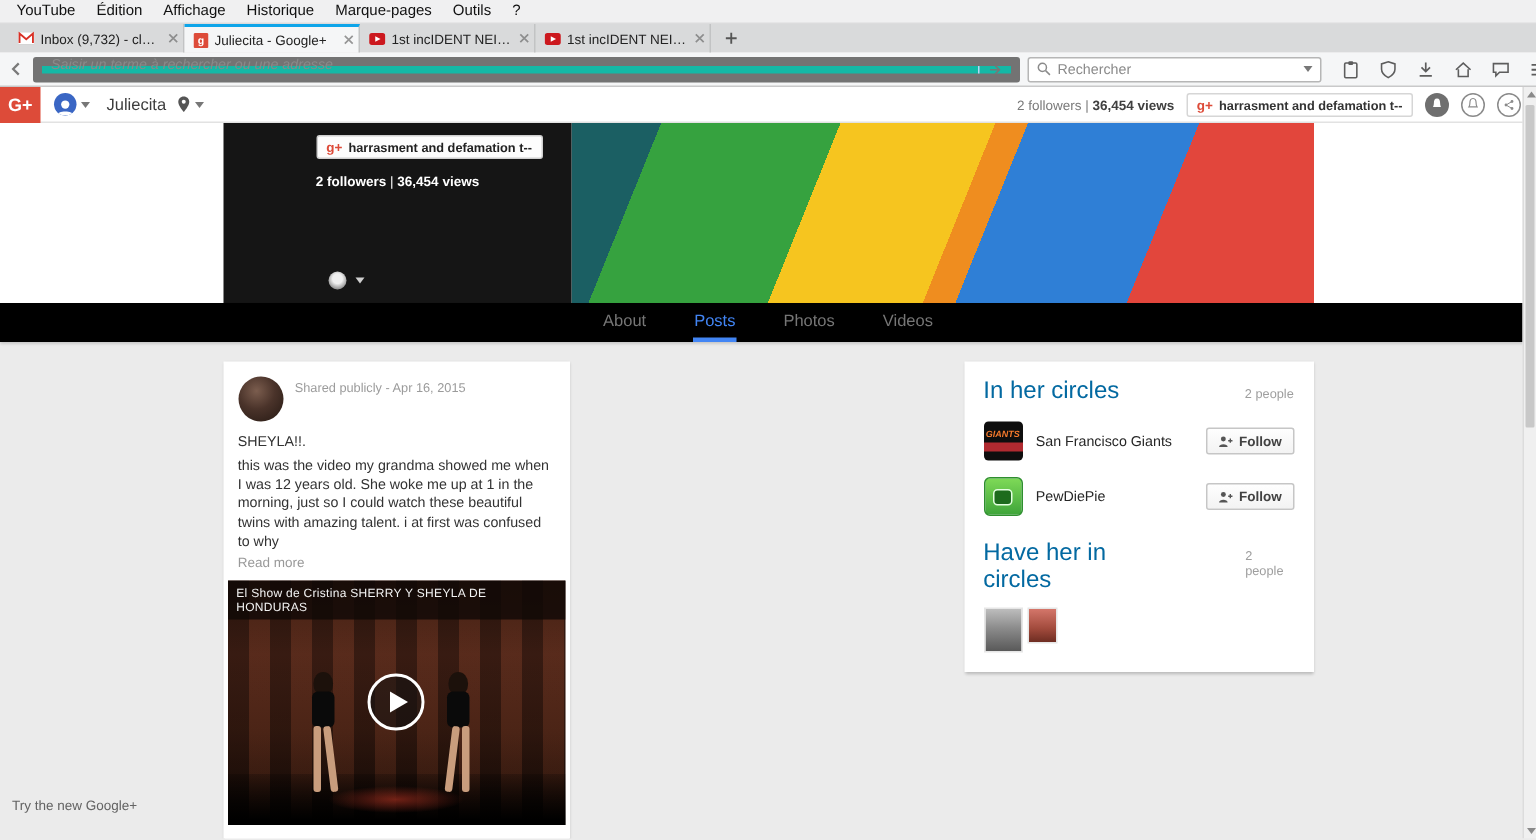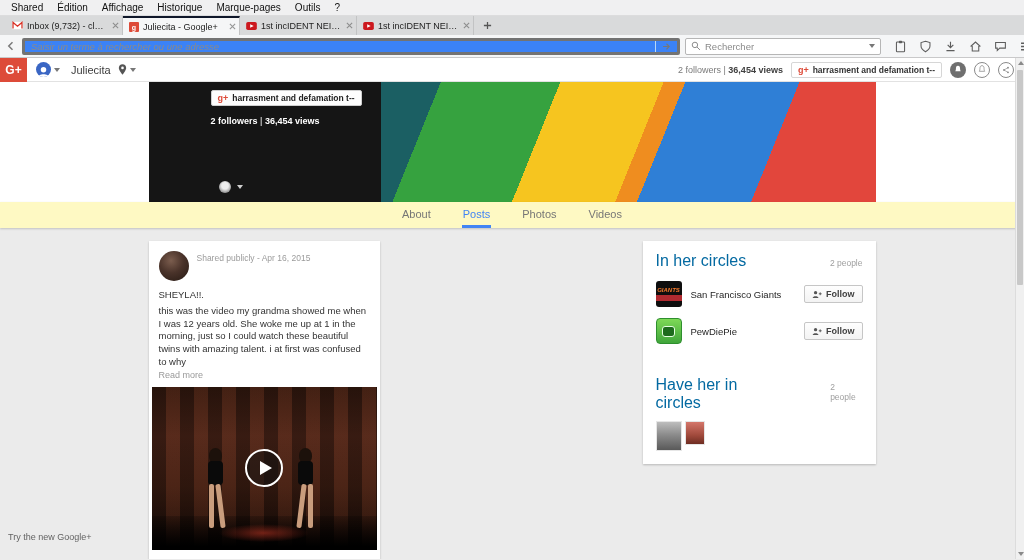--- a/index.html
+++ b/index.html
@@ -5,27 +5,27 @@
   * { margin:0; padding:0; box-sizing:border-box; }
   html,body { width:1024px; height:560px; overflow:hidden; }
   body { font-family:"Liberation Sans", sans-serif; background:#ebebeb; position:relative; font-size:10px; }
   svg { display:block; }
 
   
   .menubar { height:16px; background:#f0f0f1; border-bottom:1px solid #dcdcdd; display:flex; align-items:center; padding-left:4px; font-size:10px; color:#111; }
   .menu-item { padding:1px 7px; cursor:default; }
   .tabbar { height:19px; background:#d9dadb; display:flex; align-items:flex-end; padding-left:6px; }
   .tab { width:117px; height:19px; display:flex; align-items:center; gap:4px; padding:0 3px 0 6px; font-size:9px; color:#222; border-right:1px solid #c2c3c4; }
-  .tab.active { background:#f5f6f7; border-top:2px solid #0f172a; height:19px; }
+  .tab.active { background:#f5f6f7; border-top:2px solid #0ea5e9; height:19px; }
   .tab-title { flex:1; white-space:nowrap; overflow:hidden; text-overflow:ellipsis; }
   .tab-close { flex:none; opacity:.7; }
   .newtab { width:26px; height:19px; display:flex; align-items:center; justify-content:center; }
   .navbar { height:23px; background:#f5f6f7; border-bottom:1px solid #c9c9ca; display:flex; align-items:center; padding:0 5px; gap:5px; }
   .nav-btn { width:20px; height:18px; display:flex; align-items:center; justify-content:center; }
-  .urlbar { flex:0 0 658px; height:17px; background:#3b82f6; border:3px solid #737373; border-radius:2px; display:flex; align-items:flex-start; }
+  .urlbar { flex:0 0 658px; height:17px; background:#14b8a6; border:6px solid #737373; border-radius:2px; display:flex; align-items:flex-end; }
   .urlbar input { flex:1; border:none; outline:none; font-family:"Liberation Sans",sans-serif; font-size:9.5px; padding:0 6px; color:#333; background:transparent; }
   .urlbar input::placeholder { font-style:italic; color:#8a8a8a; }
   .url-go { width:22px; height:100%; border-left:1px solid #b9d8f5; display:flex; align-items:center; justify-content:center; }
   .searchbar { flex:0 0 196px; height:17px; background:#fff; border:1px solid #b6b6b6; border-radius:2px; display:flex; align-items:center; padding:0 5px; gap:4px; }
   .searchbar input { flex:1; border:none; outline:none; font-family:Liberation Sans, sans-serif; font-size:9.5px; color:#333; background:transparent; }
   .searchbar input::placeholder { color:#8a8a8a; }
   .toolbar-icons { display:flex; align-items:center; gap:9px; margin-left:6px; }
   .tb-icon { width:16px; height:16px; display:flex; align-items:center; justify-content:center; }
 
   
@@ -54,21 +54,21 @@
   .cover-stats { margin-top:10px; font-size:9px; color:#fff; }
   .cover-stats b { font-weight:bold; }
   .cover-bottom { position:absolute; left:70px; bottom:9px; display:flex; align-items:center; gap:6px; }
   .mini-avatar { width:12px; height:12px; border-radius:50%; background:radial-gradient(circle at 50% 40%, #efefef 35%, #9a9a9a 70%); }
   .caret-light { width:0; height:0; border-left:3px solid transparent; border-right:3px solid transparent; border-top:4px solid #cfcfcf; }
   .cover-art { flex:1; background:linear-gradient(112deg,
       #1b5f63 0%, #1b5f63 11%, #36a23f 11%, #36a23f 33%,
       #f6c51f 33%, #f6c51f 52%, #ef8d1f 52%, #ef8d1f 56%,
       #2f7fd6 56%, #2f7fd6 77%, #e2463c 77%); }
 
-  .gp-tabs { height:26px; background:#fef9c3; display:flex; justify-content:center; gap:30px; box-shadow:0 1px 2px rgba(0,0,0,.18); position:relative; }
+  .gp-tabs { height:26px; background:#000000; display:flex; justify-content:center; gap:30px; box-shadow:0 1px 2px rgba(0,0,0,.18); position:relative; }
   .gp-tab { font-size:11px; color:#767676; display:flex; align-items:center; border-bottom:3px solid transparent; padding:0 1px; }
   .gp-tab.active { color:#4285f4; border-bottom-color:#4285f4; }
 
   .gp-content { width:727px; margin:0 auto; padding-top:13px; display:flex; align-items:flex-start; }
   .post-card { width:231px; background:#fff; box-shadow:0 1px 2px rgba(0,0,0,.22); }
   .content-gap { flex:1; }
   .side-col { width:233px; }
 
   .post-head { display:flex; gap:8px; padding:10px 10px 3px; }
   .post-avatar { width:30px; height:30px; border-radius:50%; flex:none; background:radial-gradient(circle at 40% 32%, #7b5d4e 0%, #4a332a 45%, #241812 100%); }
@@ -101,38 +101,38 @@
   .side-title { font-size:16px; color:#0369a1; }
   .side-count { font-size:8.5px; color:#9e9e9e; }
   .circle-row { display:flex; align-items:center; gap:9px; margin-top:11px; }
   .circle-name { flex:1; font-size:9.5px; color:#262626; }
   .logo-giants { width:26px; height:26px; border-radius:3px; background:#0e0e0e; display:flex; flex-direction:column; align-items:center; justify-content:center; overflow:hidden; flex:none; }
   .logo-giants .gtxt { font-size:6px; font-style:italic; font-weight:bold; color:#f4792c; line-height:1; }
   .logo-giants .gbar { width:100%; height:6px; background:#b02a30; margin-top:2px; }
   .logo-pewds { width:26px; height:26px; border-radius:4px; background:linear-gradient(180deg,#7ed957,#3fa53a); border:1px solid #2e8f2e; display:flex; align-items:center; justify-content:center; flex:none; }
   .pewds-fist { width:13px; height:11px; background:#1d6b1d; border:1px solid #e4ffe0; border-radius:3px; }
   .follow-btn { display:flex; align-items:center; gap:4px; background:linear-gradient(#fefefe,#f3f3f3); border:1px solid #c6c6c6; border-radius:2px; padding:3px 7px; font-size:9px; font-weight:bold; color:#424242; }
-  .side-divider { margin-top:32px;gap:44px; }
+  .side-divider { margin-top:16px;gap:44px; }
   .avatars-row { display:flex; align-items:flex-start; gap:3px; margin-top:9px; }
   .hc-avatar1 { width:26px; height:30px; background:linear-gradient(180deg,#bdbdbd 0%, #8c8c8c 45%, #595959 100%); border:1px solid #e6e6e6; }
   .hc-avatar2 { width:20px; height:24px; background:linear-gradient(180deg,#d4766a 0%, #a14a3c 60%, #6e2d22 100%); border:1px solid #e6e6e6; }
 
   .footer-link { position:absolute; left:8px; bottom:17px; font-size:9px; color:#636363; }
 
   
   .scrollbar { position:absolute; right:0; top:0; bottom:0; width:9px; background:#f0f0f0; border-left:1px solid #dcdcdc; }
   .sb-thumb { position:absolute; top:12px; left:1px; right:1px; height:215px; background:#c8c8c8; border-radius:1px; }
   .sb-up { position:absolute; top:3px; left:1px; width:0; height:0; border-left:3px solid transparent; border-right:3px solid transparent; border-bottom:4px solid #8a8a8a; margin-left:0.5px; }
   .sb-down { position:absolute; bottom:3px; left:1px; width:0; height:0; border-left:3px solid transparent; border-right:3px solid transparent; border-top:4px solid #8a8a8a; margin-left:0.5px; }
 </style>
 </head>
 <body>
 
 <div class="menubar">
-  <span class="menu-item">Shared</span>
+  <span class="menu-item">YouTube</span>
   <span class="menu-item">Édition</span>
   <span class="menu-item">Affichage</span>
   <span class="menu-item">Historique</span>
   <span class="menu-item">Marque-pages</span>
   <span class="menu-item">Outils</span>
   <span class="menu-item">?</span>
 </div>
 
 <div class="tabbar">
   <div class="tab">
@@ -354,20 +354,21 @@
             </div>
           </div>
         <div class="dancer d2">
             <div class="d-hair"></div>
             <div class="d-body"></div>
             <div class="d-legs">
               <div class="d-leg"></div>
               <div class="d-leg"></div>
             </div>
           </div>
+        <div class="vt-title">El Show de Cristina SHERRY Y SHEYLA DE HONDURAS</div>
         <div class="play-btn">
             <div class="play-tri"></div>
           </div>
       </div>
       <a class="reply-link">Reply on YouTube</a>
     </div>
 
     <div class="content-gap"></div>
 
     <div class="side-col">

